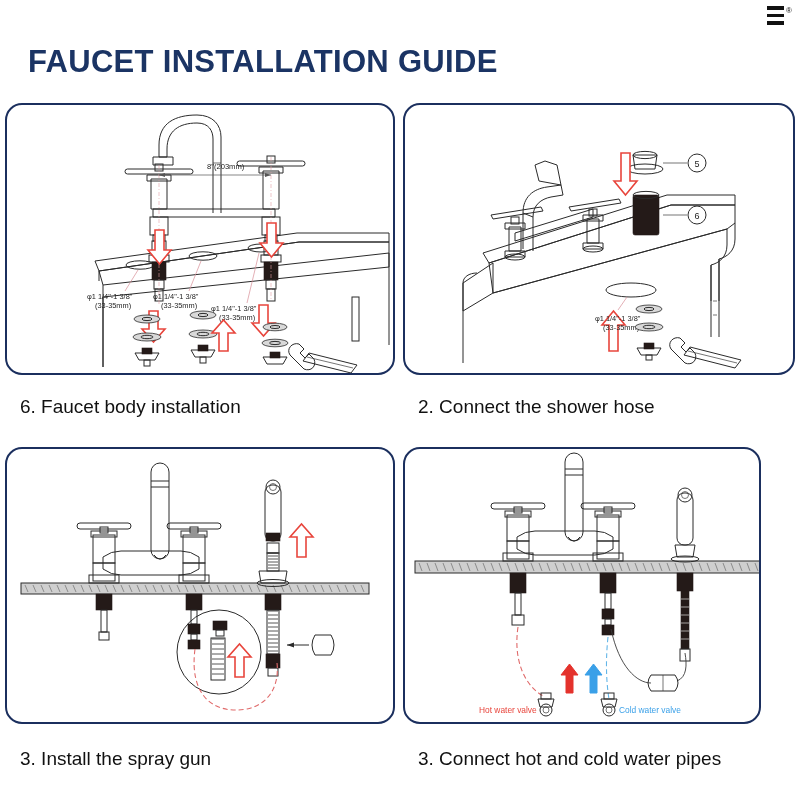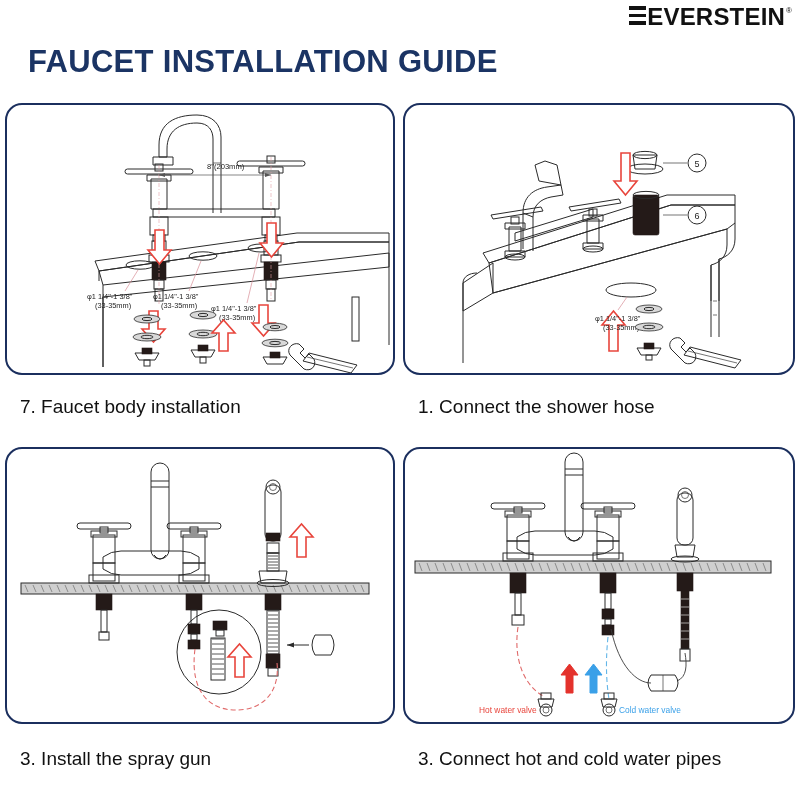--- a/index.html
+++ b/index.html
@@ -70,21 +70,21 @@
     position: absolute;
     border: 2px solid #1b2f5e;
     border-radius: 17px;
     background: #ffffff;
     box-sizing: border-box;
     overflow: hidden;
   }
   .panel-1 { left: 5px;   top: 103px; width: 390px; height: 272px; }
   .panel-2 { left: 403px; top: 103px; width: 392px; height: 272px; }
   .panel-3 { left: 5px;   top: 447px; width: 390px; height: 277px; }
-  .panel-4 { left: 403px; top: 447px; width: 392px; height: 277px; }
+  .panel-4 { left: 403px; top: 447px; width: 358px; height: 277px; }
 
   .caption {
     position: absolute;
     font-size: 19px;
     color: #111111;
     white-space: nowrap;
   }
   .cap-1 { left: 20px;  top: 396px; }
   .cap-2 { left: 418px; top: 396px; }
   .cap-3 { left: 20px;  top: 748px; text-align: center; }
@@ -114,21 +114,20 @@
 </style>
 </head>
 <body>
 
 <div class="brand-bar">
   <span class="brand-mark">
     <i></i>
       <i></i>
       <i></i>
   </span>
-  <span class="brand-text">EVERSTEIN</span>
   <span class="brand-reg">®</span>
 </div>
 
 <div class="page-title">FAUCET INSTALLATION GUIDE</div>
 
 <div class="panel panel-1">
   <svg width="386" height="268" viewBox="0 0 386 268">
 
     <g>
       <path class="ln" d="M88,156 L290,128 L382,128 L382,137 L292,137 L92,166 Z" fill="#ffffff"></path>
@@ -255,21 +254,21 @@
 
     <g>
       <path class="ln" d="M283,250 c-4,-6 2,-13 9,-11 l5,5 l-4,4 l5,5 l4,-4 l5,5 c3,7 -3,13 -10,10 l-14,-14 z" fill="#f2f2f2"></path>
       <path class="ln" d="M296,256 L344,268 L350,260 L302,248 Z" fill="#f2f2f2"></path>
       <line class="ln-t" x1="300" y1="252" x2="346" y2="263"></line>
     </g>
 
     <rect class="ln" x="345" y="192" width="7" height="44" fill="#f0f0f0"></rect>
   </svg>
 </div>
-<div class="caption cap-1">7. Faucet body installation</div>
+<div class="caption cap-1">6. Faucet body installation</div>
 
 <div class="panel panel-2">
   <svg width="388" height="268" viewBox="0 0 388 268">
 
     <g>
       <path class="ln" d="M78,148 L262,90 L330,90 L330,100 L266,100 L84,158 Z" fill="#e4e4e4"></path>
       <path class="ln" d="M84,158 L266,100 L330,100 L330,118 L322,124 L88,188 Z" fill="#fafafa"></path>
       <path class="ln" d="M58,178 L88,158 L88,188 L58,206 Z" fill="#f2f2f2"></path>
       <path class="ln" d="M58,178 C58,172 64,168 72,168"></path>
       <path class="ln" d="M58,178 L58,258"></path>
@@ -343,21 +342,21 @@
       </g>
     </g>
 
     <g>
       <path class="ln" d="M266,244 c-4,-6 2,-13 9,-11 l5,5 l-4,4 l5,5 l4,-4 l5,5 c3,7 -3,13 -10,10 l-14,-14 z" fill="#f2f2f2"></path>
       <path class="ln" d="M279,250 L330,263 L336,255 L285,242 Z" fill="#f2f2f2"></path>
       <line class="ln-t" x1="283" y1="246" x2="332" y2="258"></line>
     </g>
   </svg>
 </div>
-<div class="caption cap-2">1. Connect the shower hose</div>
+<div class="caption cap-2">2. Connect the shower hose</div>
 
 <div class="panel panel-3">
   <svg width="386" height="273" viewBox="0 0 386 273">
 
     <g>
       <rect x="14" y="134" width="348" height="11" fill="#cfcfcf" stroke="#2b2b2b" stroke-width="1"></rect>
       <g stroke="#6f6f6f" stroke-width="0.7">
         <path d="M18,136 l3,7 M26,136 l3,7 M34,136 l3,7 M42,136 l3,7 M50,136 l3,7 M58,136 l3,7 M66,136 l3,7 M74,136 l3,7 M82,136 l3,7 M90,136 l3,7 M98,136 l3,7 M106,136 l3,7 M114,136 l3,7 M122,136 l3,7 M130,136 l3,7 M138,136 l3,7 M146,136 l3,7 M154,136 l3,7 M162,136 l3,7 M170,136 l3,7 M178,136 l3,7 M186,136 l3,7 M194,136 l3,7 M202,136 l3,7 M210,136 l3,7 M218,136 l3,7 M226,136 l3,7 M234,136 l3,7 M242,136 l3,7 M250,136 l3,7 M258,136 l3,7 M266,136 l3,7 M274,136 l3,7 M282,136 l3,7 M290,136 l3,7 M298,136 l3,7 M306,136 l3,7 M314,136 l3,7 M322,136 l3,7 M330,136 l3,7 M338,136 l3,7 M346,136 l3,7 M354,136 l3,7"></path>
       </g>
     </g>

